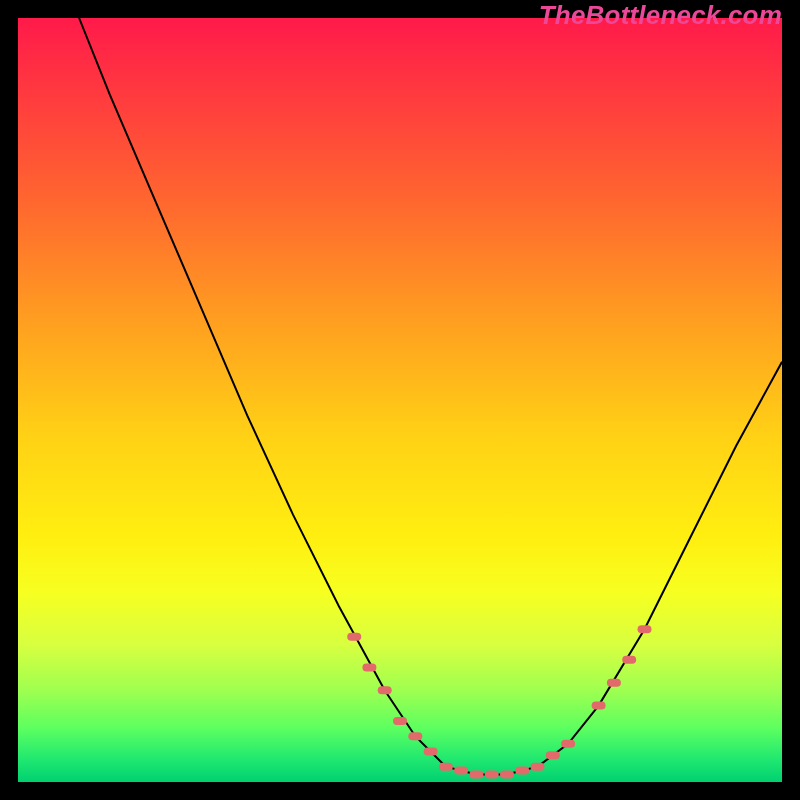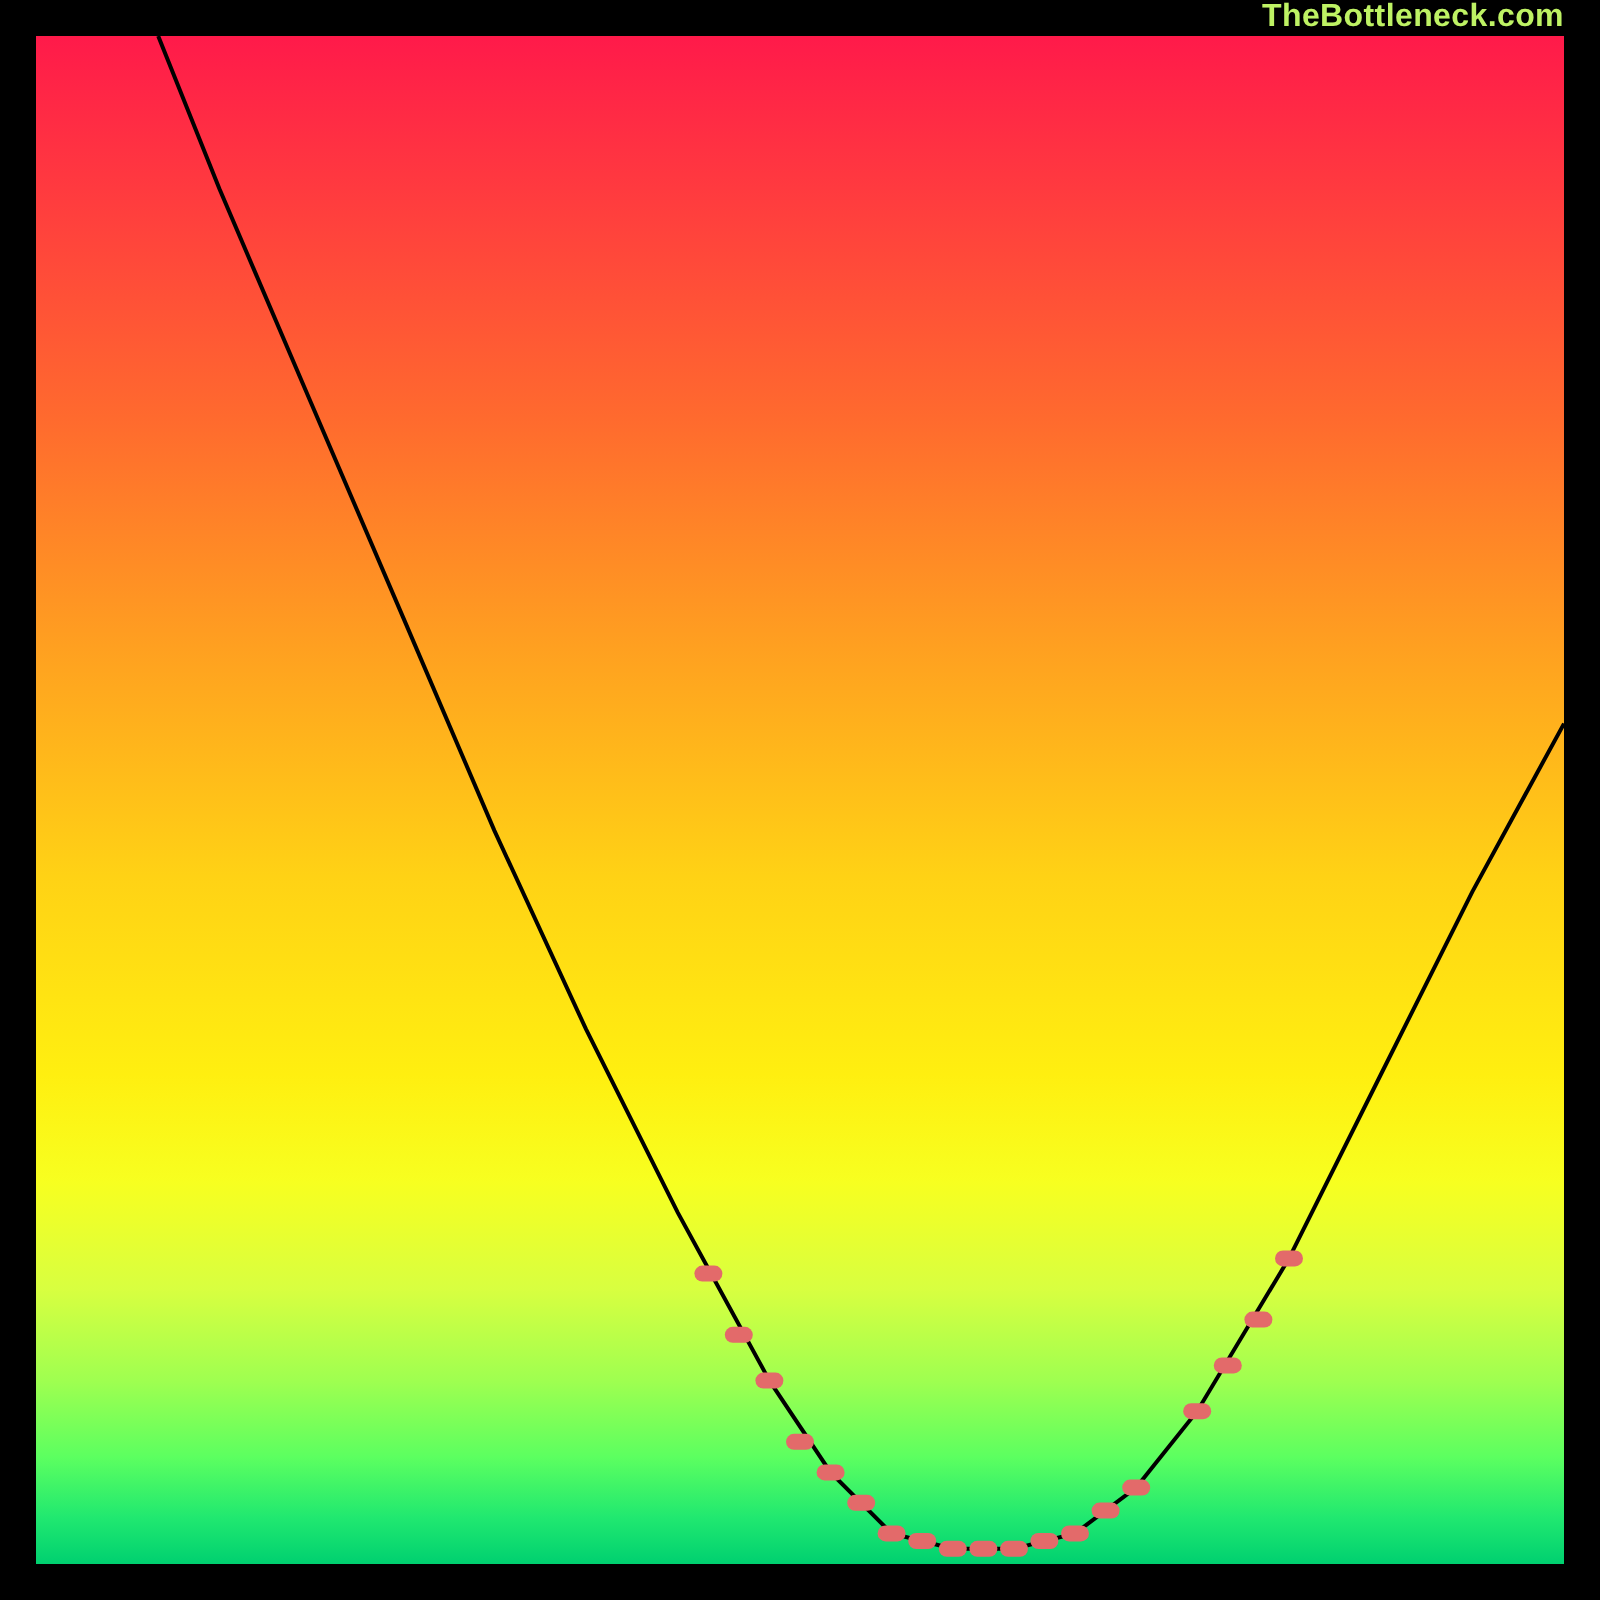--- a/index.html
+++ b/index.html
@@ -37,25 +37,26 @@
       #9fff50 88%,
       #5cff60 93%,
       #20e870 97%,
       #00d070 100%
     );
   }
   .watermark {
     position: absolute;
     top: 0px;
     right: 18px;
-    color: #bef264;
-    font-size: 16px;
+    color: #ec4899;
+    font-size: 26px;
     font-weight: 600;
     letter-spacing: 0.2px;
     user-select: none;
+    font-style: italic;
   }
   svg.curve {
     position: absolute;
     left: 0;
     top: 0;
     width: 764px;
     height: 764px;
   }
 </style>
 </head>

